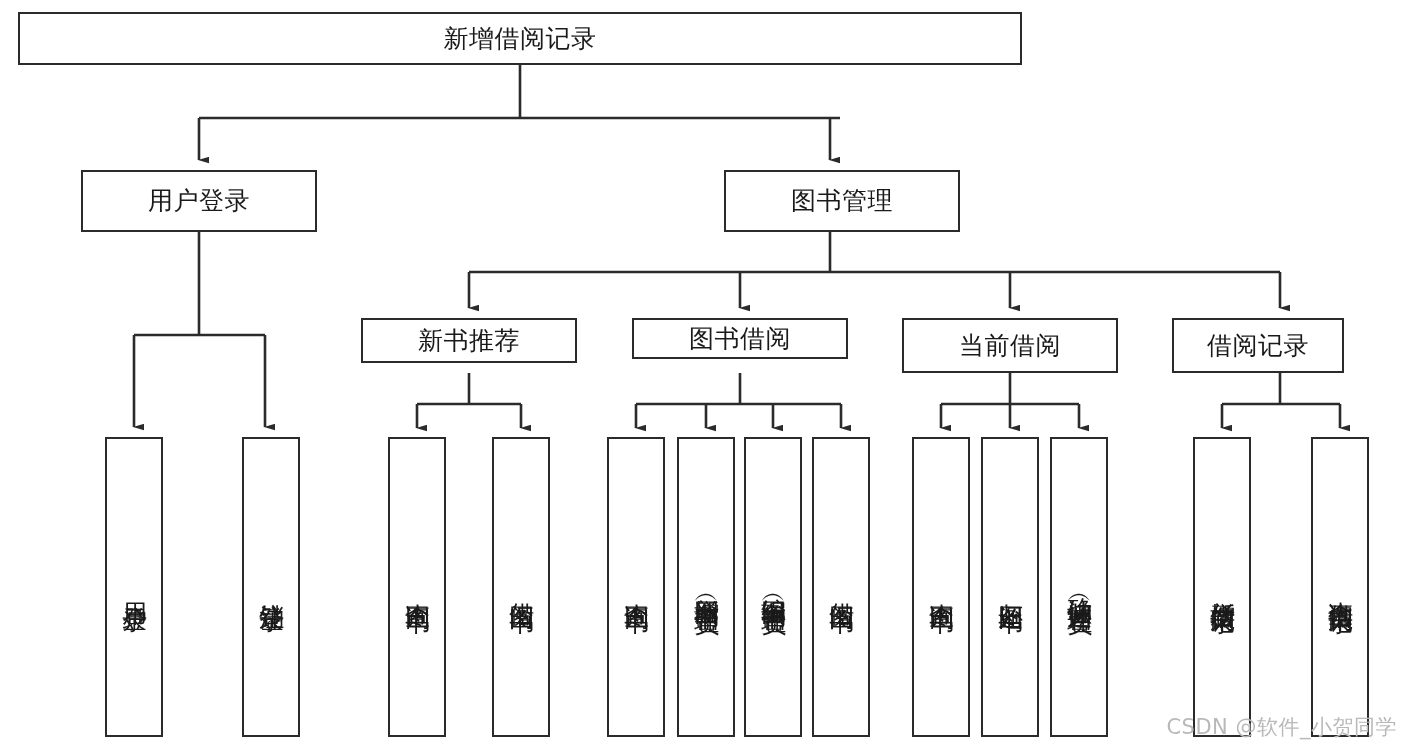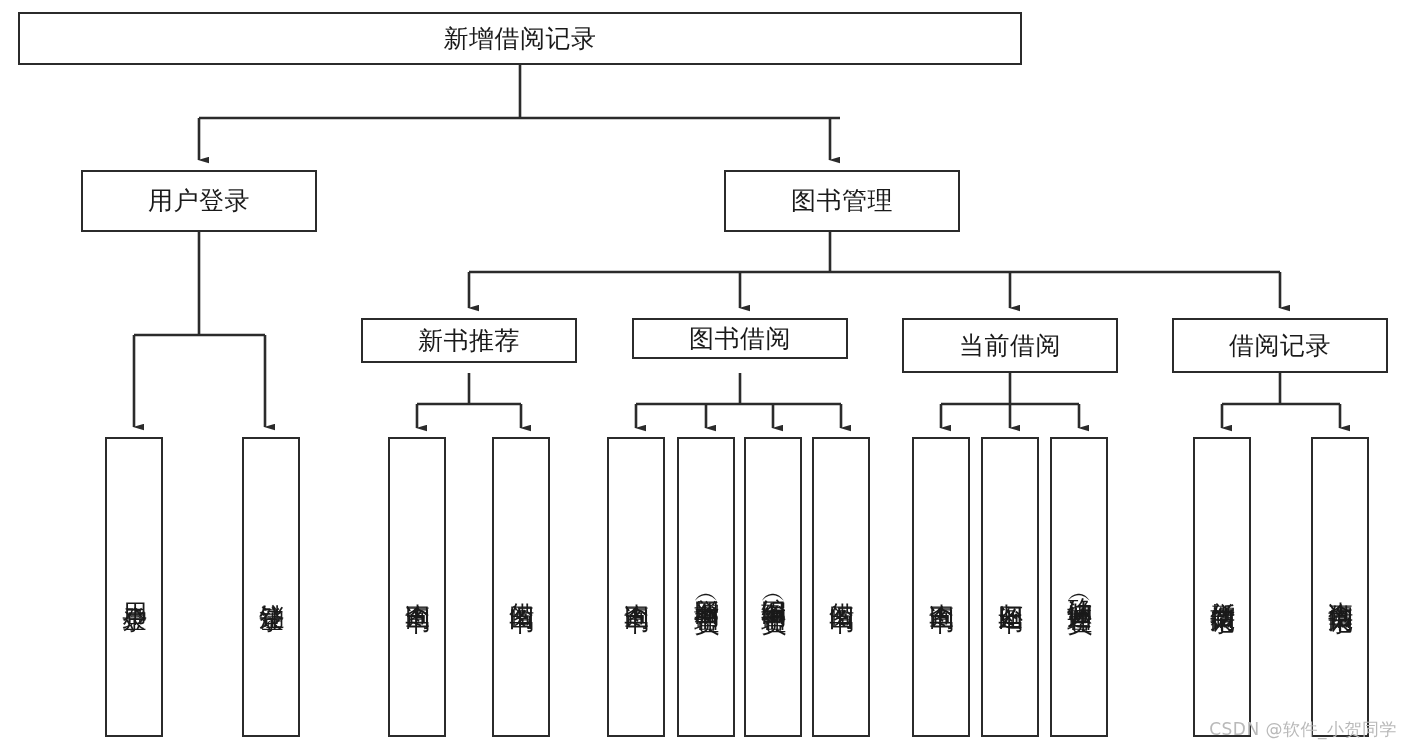--- a/index.html
+++ b/index.html
@@ -60,21 +60,21 @@
     text-orientation: upright;
     font-size: 25px;
     line-height: 1.05;
     letter-spacing: 2px;
     white-space: nowrap;
   }
   .watermark {
     position: absolute;
     right: 8px;
     bottom: 6px;
-    font-size: 17px;
+    font-size: 21px;
     color: #b9b9b9;
     letter-spacing: 0.5px;
     z-index: 5;
     white-space: nowrap;
   }
 </style>
 </head>
 <body>
 
 <div id="canvas">
@@ -149,21 +149,21 @@
   </div>
 
   <div class="node horiz" style="left:632px; top:318px; width:216px; height:41px;">
     <span class="lbl">图书借阅</span>
   </div>
 
   <div class="node horiz" style="left:902px; top:318px; width:216px; height:55px;">
     <span class="lbl">当前借阅</span>
   </div>
 
-  <div class="node horiz" style="left:1172px; top:318px; width:216px; height:55px;">
+  <div class="node horiz" style="left:1172px; top:318px; width:172px; height:55px;">
     <span class="lbl">借阅记录</span>
   </div>
 
   <div class="node vert" style="left:105px; top:437px; width:58px; height:300px;">
     <span class="lbl">用户登录</span>
   </div>
 
   <div class="node vert" style="left:242px; top:437px; width:58px; height:300px;">
     <span class="lbl">注销登录</span>
   </div>

